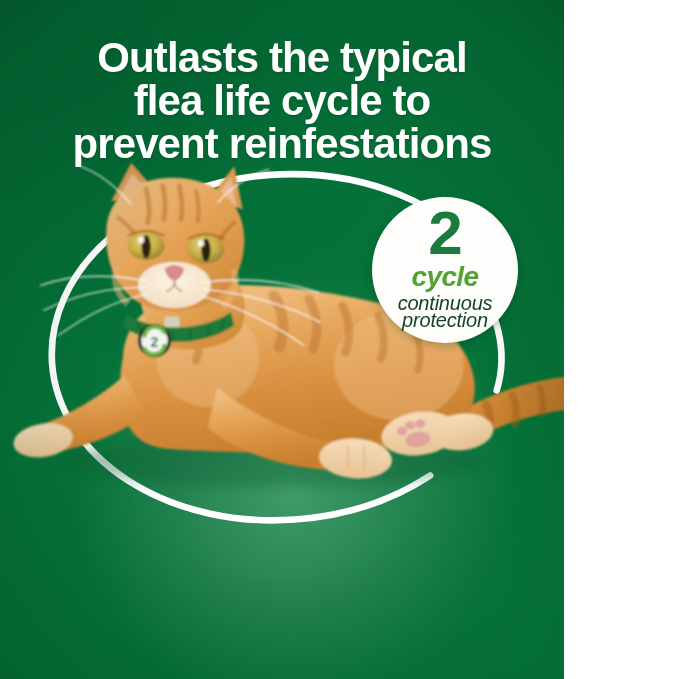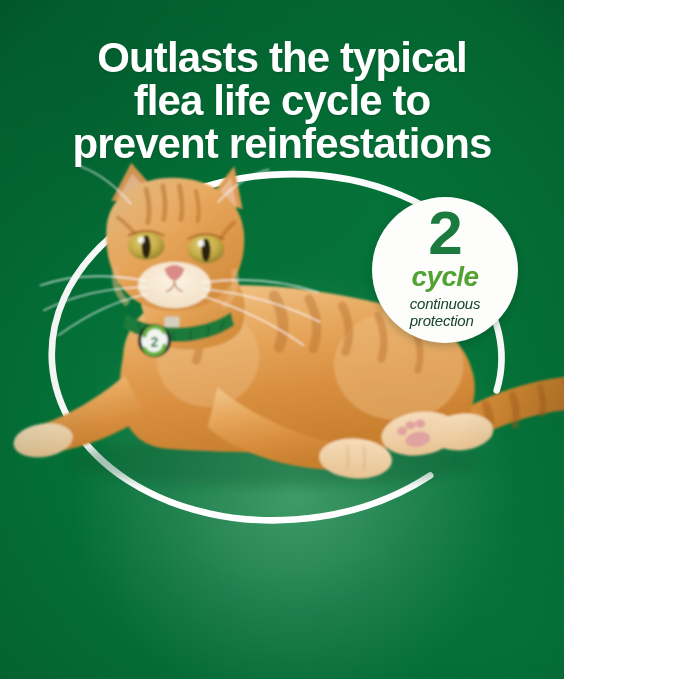--- a/index.html
+++ b/index.html
@@ -101,24 +101,24 @@
     font-style: italic;
     font-size: 28px;
     line-height: 28px;
     color: #53a334;
     letter-spacing: -0.6px;
     margin-top: 3px;
   }
   .badge-sub {
     font-family: "Liberation Sans", sans-serif;
     font-style: italic;
-    font-size: 15px;
+    font-size: 20px;
     line-height: 17px;
     color: #17432a;
-    text-align: left;
+    text-align: center;
     margin-top: 4px;
     letter-spacing: -0.2px;
   }
   .badge-sub span { display: block; }
 </style>
 </head>
 <body>
 
 <div id="stage">
 

